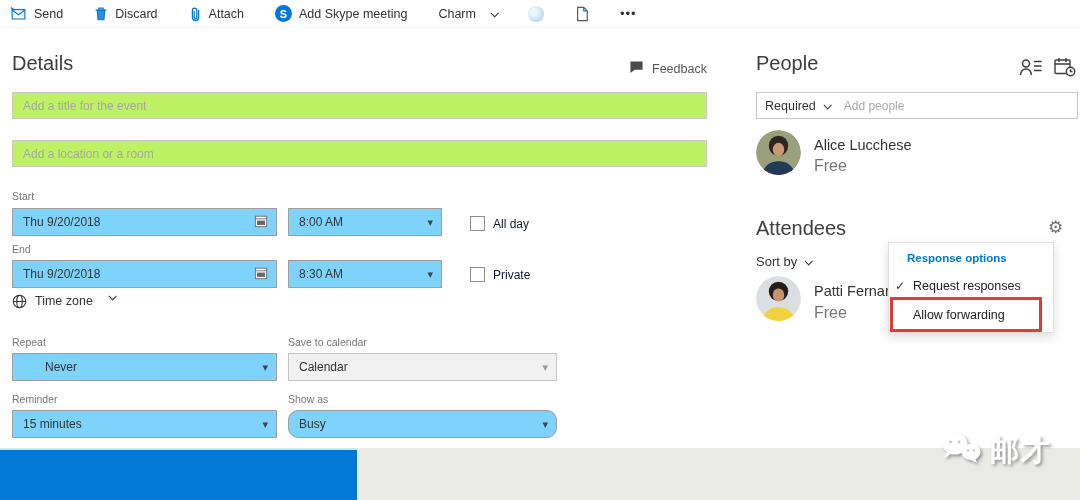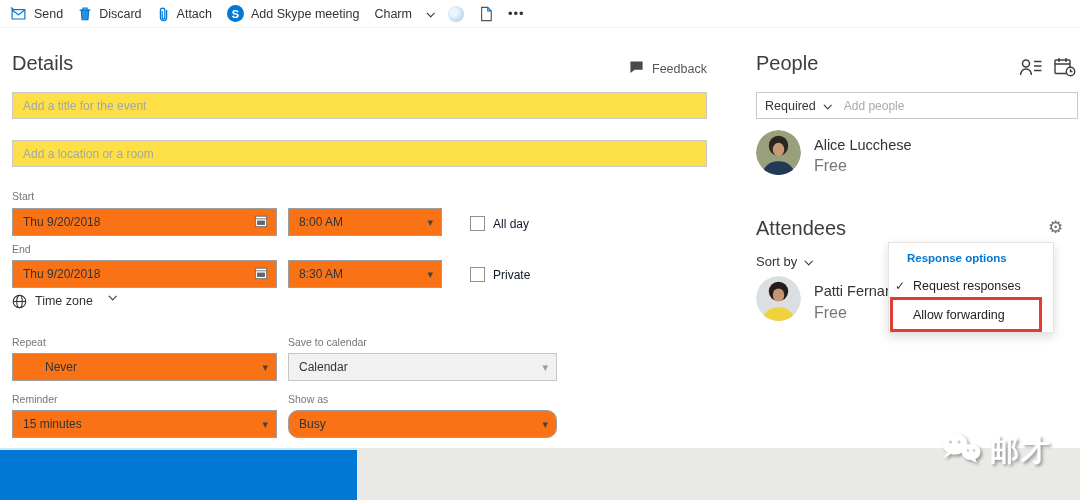--- a/index.html
+++ b/index.html
@@ -2,41 +2,41 @@
 <html><head>
 <meta charset="utf-8">
 <style>
   * { margin:0; padding:0; box-sizing:border-box; }
   html,body { background:#fff; }
   body { font-family:"Liberation Sans","DejaVu Sans",sans-serif; }
   .stage { position:relative; width:1080px; height:500px; background:#fff; overflow:hidden; }
 
   
   .toolbar { position:absolute; left:0; top:0; right:0; height:28px; background:#fff;
-             display:flex; align-items:center; padding-left:10px; gap:15px;
+             display:flex; align-items:center; padding-left:10px; gap:31px;
              border-bottom:1px solid #f3f3f3; }
   .tb-item { display:flex; align-items:center; gap:7px; font-size:12.5px; color:#333; cursor:default; }
   .tb-item svg { display:block; }
   .skype-badge { width:17px; height:17px; border-radius:50%; background:#0078d4; color:#fff;
                  font-size:11px; font-weight:bold; display:flex; align-items:center; justify-content:center; }
   .swirl { width:16px; height:16px; border-radius:50%;
            background:radial-gradient(circle at 38% 38%, #eaf5fc 25%, #bedcf0 65%, #93c6e6); }
   .tb-more { font-size:13px; letter-spacing:1px; color:#333; }
 
   
   .h1 { position:absolute; font-size:20px; font-weight:300; color:#3d3d3d; }
   .lbl { position:absolute; font-size:10.5px; color:#767676; }
 
   
-  .txt-input { position:absolute; border:1px solid #c9c9c9; background:#fde047; height:27px;
+  .txt-input { position:absolute; border:1px solid #c9c9c9; background:#bef264; height:27px;
                font-size:12px; color:#333; padding:0 10px; outline:none;
                font-family:"Liberation Sans",sans-serif; }
   .txt-input::placeholder { color:#a6a6a6; }
 
-  .field { position:absolute; border:1px solid #9e9e9e; background:#f97316; height:28px;
+  .field { position:absolute; border:1px solid #9e9e9e; background:#7dd3fc; height:28px;
            display:flex; align-items:center; justify-content:space-between;
            padding:0 8px 0 10px; font-size:12px; color:#333; cursor:default; }
   .field .arrow { font-size:11px; color:#444; line-height:1; }
   .field.disabled { background:#f1f1f1; border-color:#c6c6c6; }
   .field.disabled .arrow { color:#9a9a9a; }
 
   .checkbox { position:absolute; width:15px; height:15px; border:1px solid #8f8f8f; background:#fff; }
   .cb-label { position:absolute; font-size:12px; color:#0f172a; }
 
   .chev { display:inline-block; width:6px; height:6px; border-right:1.4px solid currentColor;

